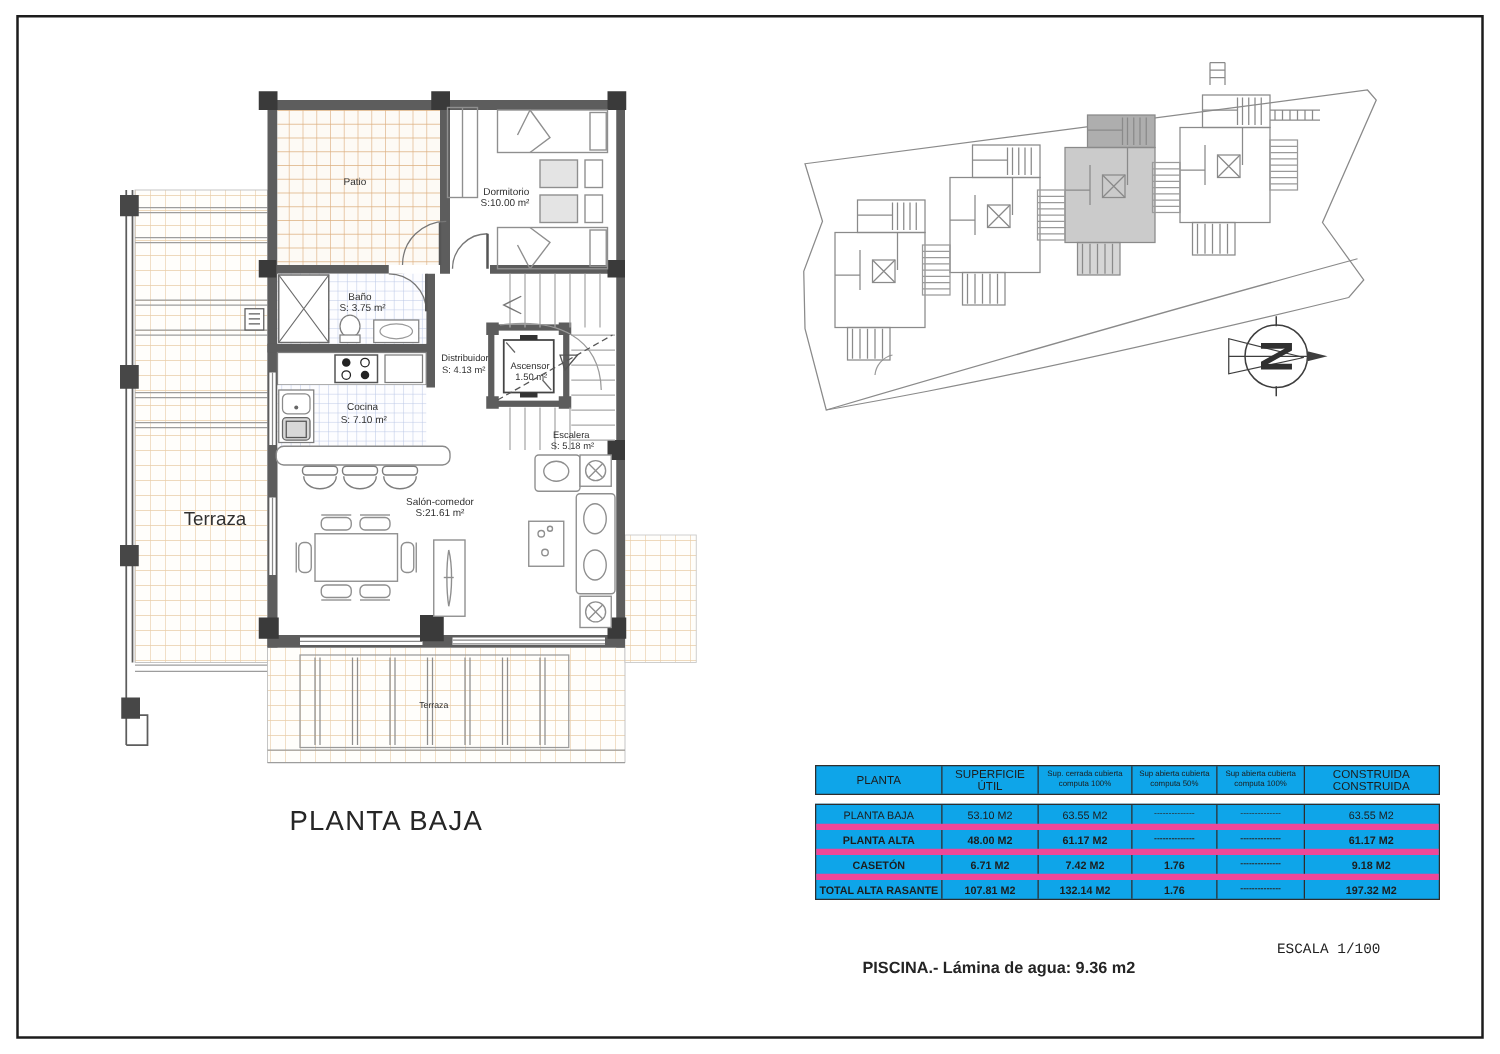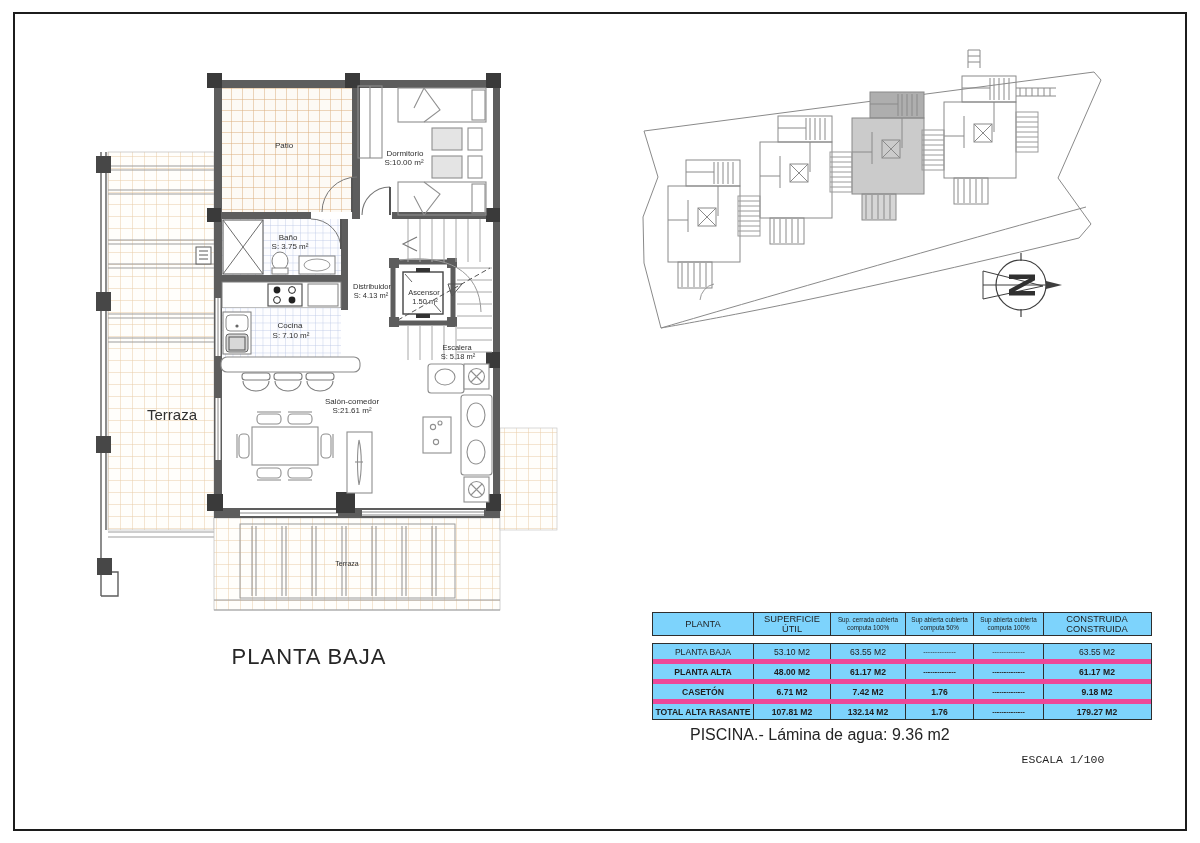--- a/index.html
+++ b/index.html
@@ -5,31 +5,31 @@
   html,body{margin:0;padding:0;background:#ffffff;}
   .page{position:relative;width:1200px;height:843px;background:#fff;overflow:hidden;
         font-family:"Liberation Sans",sans-serif;color:#222;}
   .frame{position:absolute;left:13px;top:12px;right:13px;bottom:12px;border:2px solid #1c1c1c;}
   svg{position:absolute;left:0;top:0;font-family:"Liberation Sans",sans-serif;}
   svg text{fill:#303030;}
   .plan-title{position:absolute;left:218px;top:644px;width:182px;text-align:center;
       font-size:22px;letter-spacing:1px;color:#262626;}
   
   .areas{position:absolute;left:652px;top:612px;width:500px;}
-  .t-box{border:1.3px solid #2e2e2e;background:#7dd3fc;box-sizing:border-box;}
+  .t-box{border:1.3px solid #2e2e2e;background:#0ea5e9;box-sizing:border-box;}
   .t-box + .t-box{margin-top:7px;}
   .t-row{display:grid;grid-template-columns:100px 77px 75px 68px 70px 107px;}
   .t-row + .t-row{border-top:5px solid #ec4899;font-weight:bold;}
   .t-cell{border-left:1px solid #2e2e2e;display:flex;align-items:center;justify-content:center;
       text-align:center;font-size:8.6px;color:#1d1d1d;padding:1px 1px;box-sizing:border-box;min-height:15px;}
   .t-cell:first-child{border-left:none;}
   .t-head .t-cell{min-height:22px;font-size:9.3px;}
   .t-head .t-cell.small{font-size:6.3px;line-height:1.3;white-space:pre-line;}
   .t-cell.dash{font-size:7px;letter-spacing:0;color:#2a2a2a;}
-  .pool-note{position:absolute;left:690px;top:726px;font-size:16px;color:#242424;}
+  .pool-note{position:absolute;left:690px;top:766px;font-size:13px;color:#242424;font-weight:bold;}
   .title-block{position:absolute;left:972px;top:750px;width:182px;text-align:center;}
   .title-block .big{font-size:26px;letter-spacing:0.5px;color:#1e1e1e;}
   .title-block .sub{font-size:11.5px;margin-top:3px;color:#1e1e1e;font-family:Liberation Mono, monospace;}
 </style>
 </head>
 <body>
 
 <div class="page">
   <div class="frame"></div>
 
@@ -371,21 +371,21 @@
         <div class="t-cell">1.76</div>
         <div class="t-cell dash">--------------</div>
         <div class="t-cell">9.18 M2</div>
       </div>
       <div class="t-row">
         <div class="t-cell">TOTAL ALTA RASANTE</div>
         <div class="t-cell">107.81 M2</div>
         <div class="t-cell">132.14 M2</div>
         <div class="t-cell">1.76</div>
         <div class="t-cell dash">--------------</div>
-        <div class="t-cell">179.27 M2</div>
+        <div class="t-cell">197.32 M2</div>
       </div>
     </div>
   </div>
 
   <div class="pool-note">PISCINA.- Lámina de agua: 9.36 m2</div>
 
   <div class="title-block">
     <div class="sub">ESCALA 1/100</div>
   </div>
 </div>

